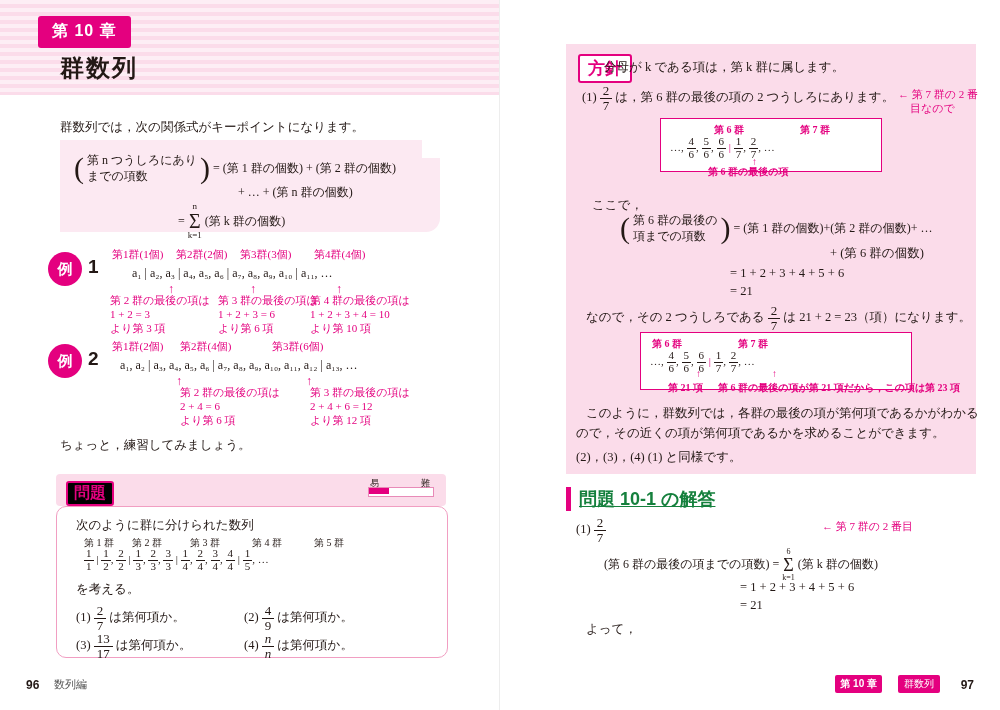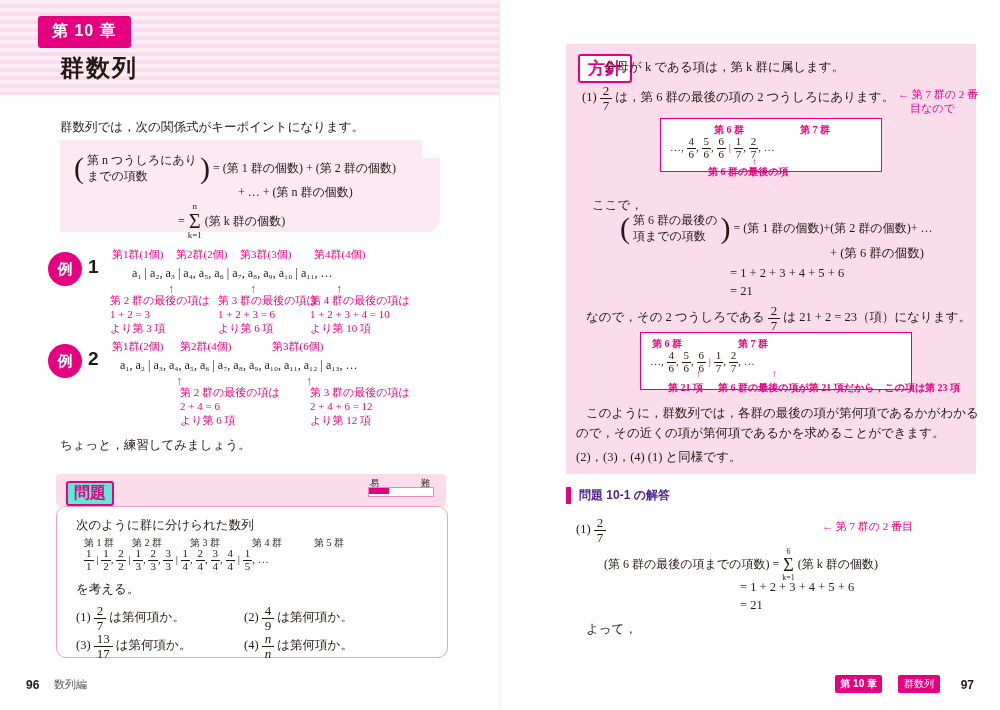--- a/index.html
+++ b/index.html
@@ -72,21 +72,21 @@
     font-family:"Liberation Sans","DejaVu Sans",sans-serif;}
 
   
   .mondai-box{
     position:absolute;left:56px;top:474px;width:390px;height:32px;
     background:#fbdcea;border-radius:4px;
   }
   .mondai-label{
     position:absolute;left:66px;top:481px;font-weight:bold;font-size:16px;color:#e4007f;
     font-family:"Liberation Sans","DejaVu Sans",sans-serif;
-    border:2px solid #e4007f;padding:0px 6px;border-radius:3px;background:#5eead4;
+    border:2px solid #e4007f;padding:0px 6px;border-radius:3px;background:#000000;
   }
   .mondai-num{
     position:absolute;left:122px;top:481px;font-weight:bold;font-size:15px;color:#fff;
     font-family:"Liberation Sans","DejaVu Sans",sans-serif;
     background:#e4007f;padding:2px 8px;border-radius:3px;margin-top:35px;
   }
   .diffic{
     position:absolute;right:0px;top:0px;width:64px;height:20px;
   }
   .diffic .bar{position:absolute;left:0;top:6px;width:64px;height:8px;background:#fff;border:1px solid #e88ab8;}
@@ -122,23 +122,23 @@
   }
   .houshin-title{
     position:absolute;left:12px;top:10px;font-weight:bold;font-size:17px;color:#e4007f;
     font-family:"Liberation Sans","DejaVu Sans",sans-serif;
     border:2px solid #e4007f;background:#fff;padding:1px 8px;border-radius:3px;
   }
   .innerbox{
     position:absolute;background:#fff;border:1px solid #e4007f;
   }
   .kaitou-head{
-    position:absolute;left:66px;top:487px;font-weight:bold;font-size:12px;color:#4c1d95;
-    font-family:"Liberation Sans","DejaVu Sans",sans-serif;
-    border-left:5px solid #e4007f;padding-left:8px;
+    position:absolute;left:66px;top:487px;font-weight:bold;font-size:18px;color:#15803d;
+    font-family:"Liberation Sans","DejaVu Sans",sans-serif;
+    border-left:5px solid #e4007f;padding-left:8px;text-decoration:underline;
   }
 
   .frac{display:inline-block;text-align:center;vertical-align:middle;line-height:1.05;font-size:11px;}
   .frac .n{display:block;border-bottom:1px solid #231815;padding:0 2px;}
   .frac .d{display:block;padding:0 2px;}
   .fracP{display:inline-block;text-align:center;vertical-align:middle;line-height:1.05;font-size:13px;}
   .fracP .n{display:block;border-bottom:1px solid #231815;padding:0 3px;}
   .fracP .d{display:block;padding:0 3px;}
   .gutter{position:absolute;left:499px;top:0;width:2px;height:710px;background:#ededed;}
 </style>

